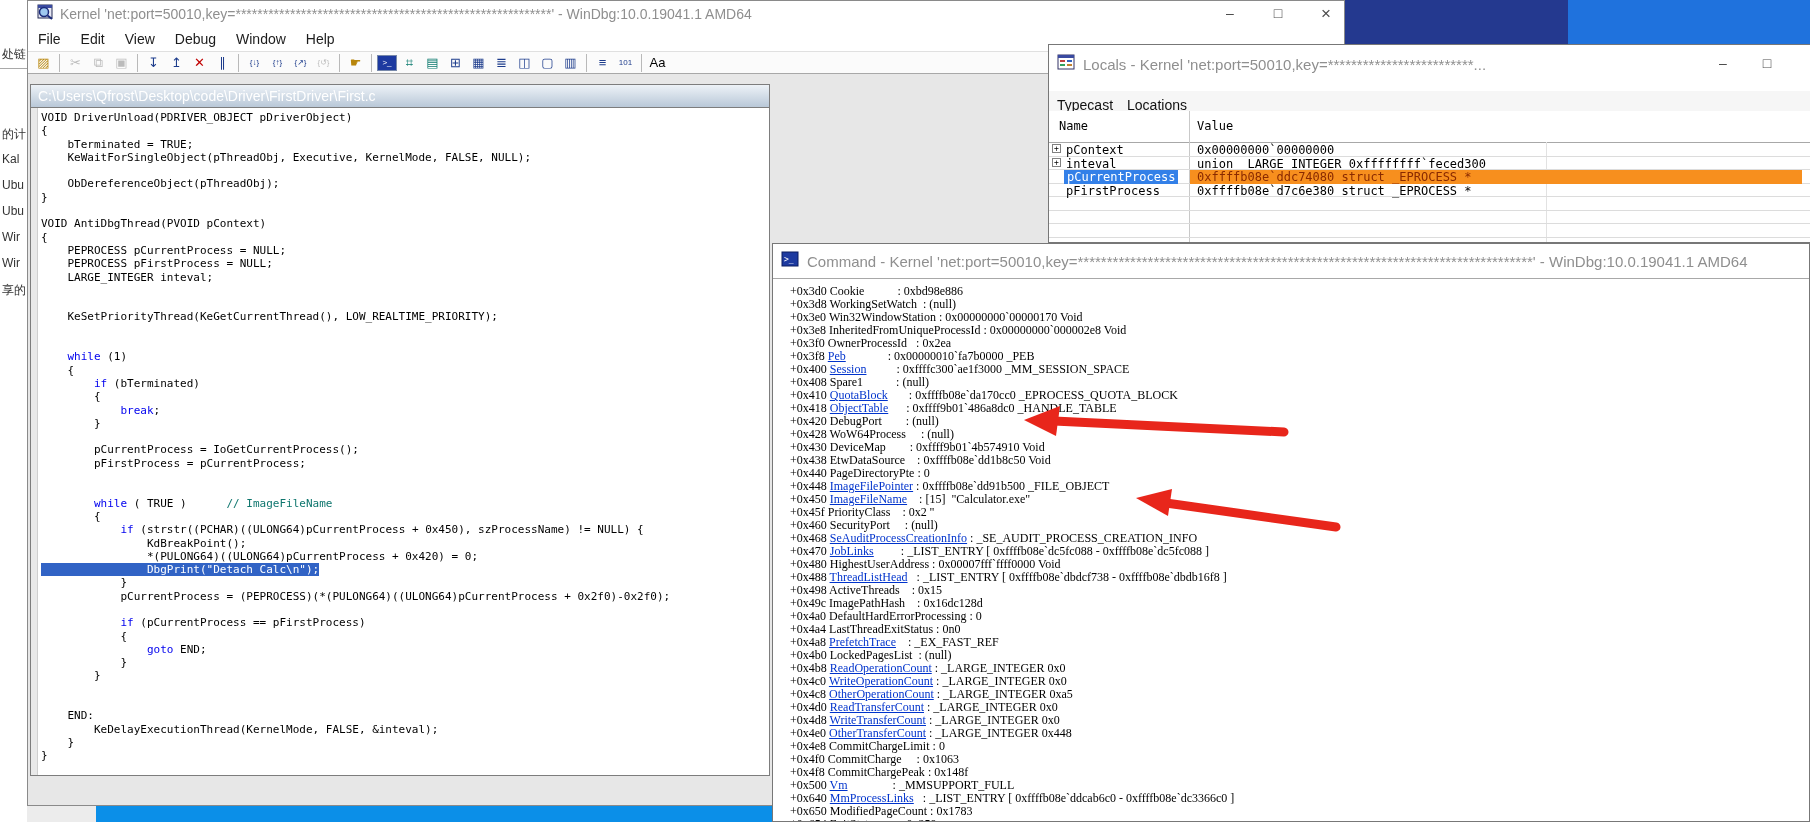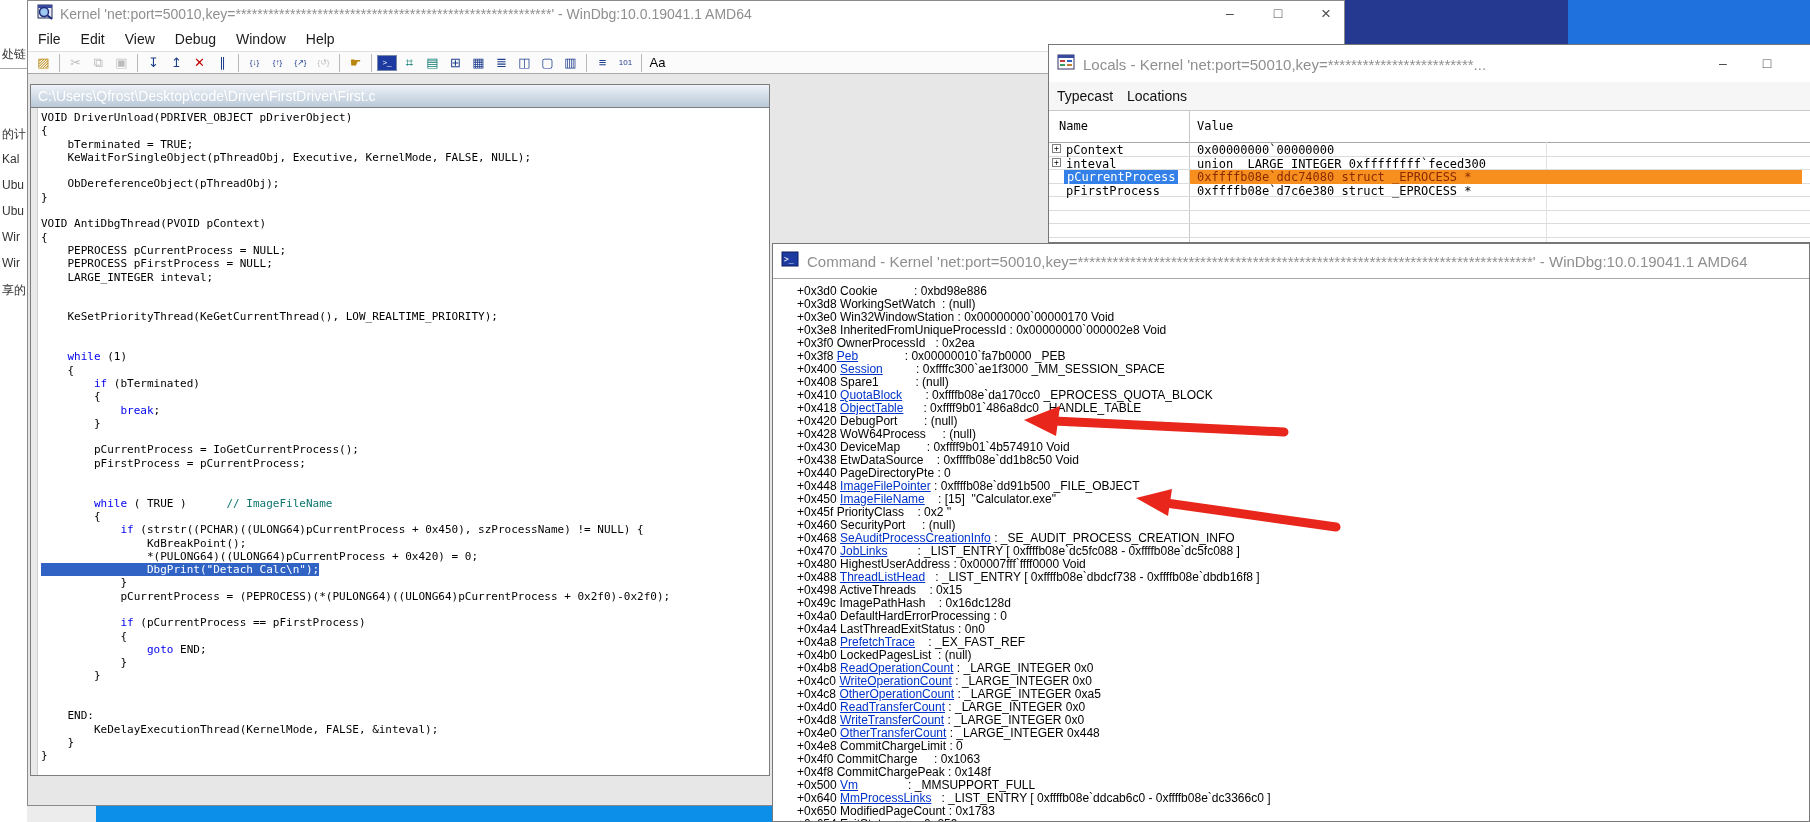--- a/index.html
+++ b/index.html
@@ -53,33 +53,33 @@
   
   #strip-belowmain{left:27px;top:806px;width:69px;height:16px;background:#ececec;z-index:2}
   #taskbar-strip{left:96px;top:806px;width:1714px;height:16px;background:#0b8fe8;z-index:2}
   
   #command-window{left:772px;top:243px;width:1038px;height:579px;background:#fff;
                   border:1px solid #777;box-sizing:border-box;z-index:3}
   #cmd-titlebar{position:absolute;left:0;top:0;right:0;height:34px;background:#fff;
                 border-bottom:1px solid #a8a8a8;display:flex;align-items:center;overflow:hidden}
   #cmd-title{color:#8f8f8f;font-size:15px;white-space:nowrap;margin-left:8px}
   #cmd-body{position:absolute;left:0;top:35px;right:0;bottom:0;background:#fff;
-            padding:6px 0 0 24px;overflow:hidden;
-            font-family:Liberation Sans, sans-serif;font-size:12px;line-height:13px}
+            padding:6px 0 0 17px;overflow:hidden;
+            font-family:Liberation Serif, serif;font-size:12px;line-height:13px}
   .cmd-line{white-space:pre;height:13px}
   .lnk{color:#0033cc;text-decoration:underline}
   
   #locals-window{left:1048px;top:44px;width:762px;height:199px;background:#fff;
                  border:1px solid #777;border-right:none;box-sizing:border-box;z-index:4;overflow:hidden}
   #loc-titlebar{position:absolute;left:0;top:0;right:0;height:38px;background:#fff;
                 display:flex;align-items:center;overflow:hidden}
   #loc-title{color:#8f8f8f;font-size:15px;white-space:nowrap;margin-left:8px}
   .lwbtn{position:absolute;top:6px;width:30px;height:24px;text-align:center;line-height:24px;
          color:#4d4d4d;font-size:14px}
-  #loc-menubar{position:absolute;left:0;top:37px;right:0;height:28px;background:#f6f6f6;
+  #loc-menubar{position:absolute;left:0;top:46px;right:0;height:28px;background:#f6f6f6;
                border-bottom:1px solid #c8c8c8;display:flex;align-items:center;padding-left:8px}
   .loc-tab{font-size:14px;color:#111;margin-right:14px}
   #loc-grid{position:absolute;left:0;top:66px;right:0;bottom:0;background:#fff;
             font-family:"DejaVu Sans Mono","Liberation Mono",monospace;font-size:12px}
   .loc-col-header{position:absolute;top:8px;font-size:12px;color:#000}
   #loc-vline1{position:absolute;left:140px;top:0;bottom:0;width:1px;background:#c9c9c9}
   #loc-vline2{position:absolute;left:497px;top:31px;bottom:0;width:1px;background:#e2e2e2}
   #loc-hline-header{position:absolute;left:0;top:31px;right:0;height:1px;background:#a8a8a8}
   .loc-row{position:absolute;left:0;right:0;height:13.5px;border-bottom:1px solid #dcdcdc;box-sizing:border-box}
   .loc-expand{position:absolute;left:3px;top:1px;width:9px;height:9px;border:1px solid #808080;

